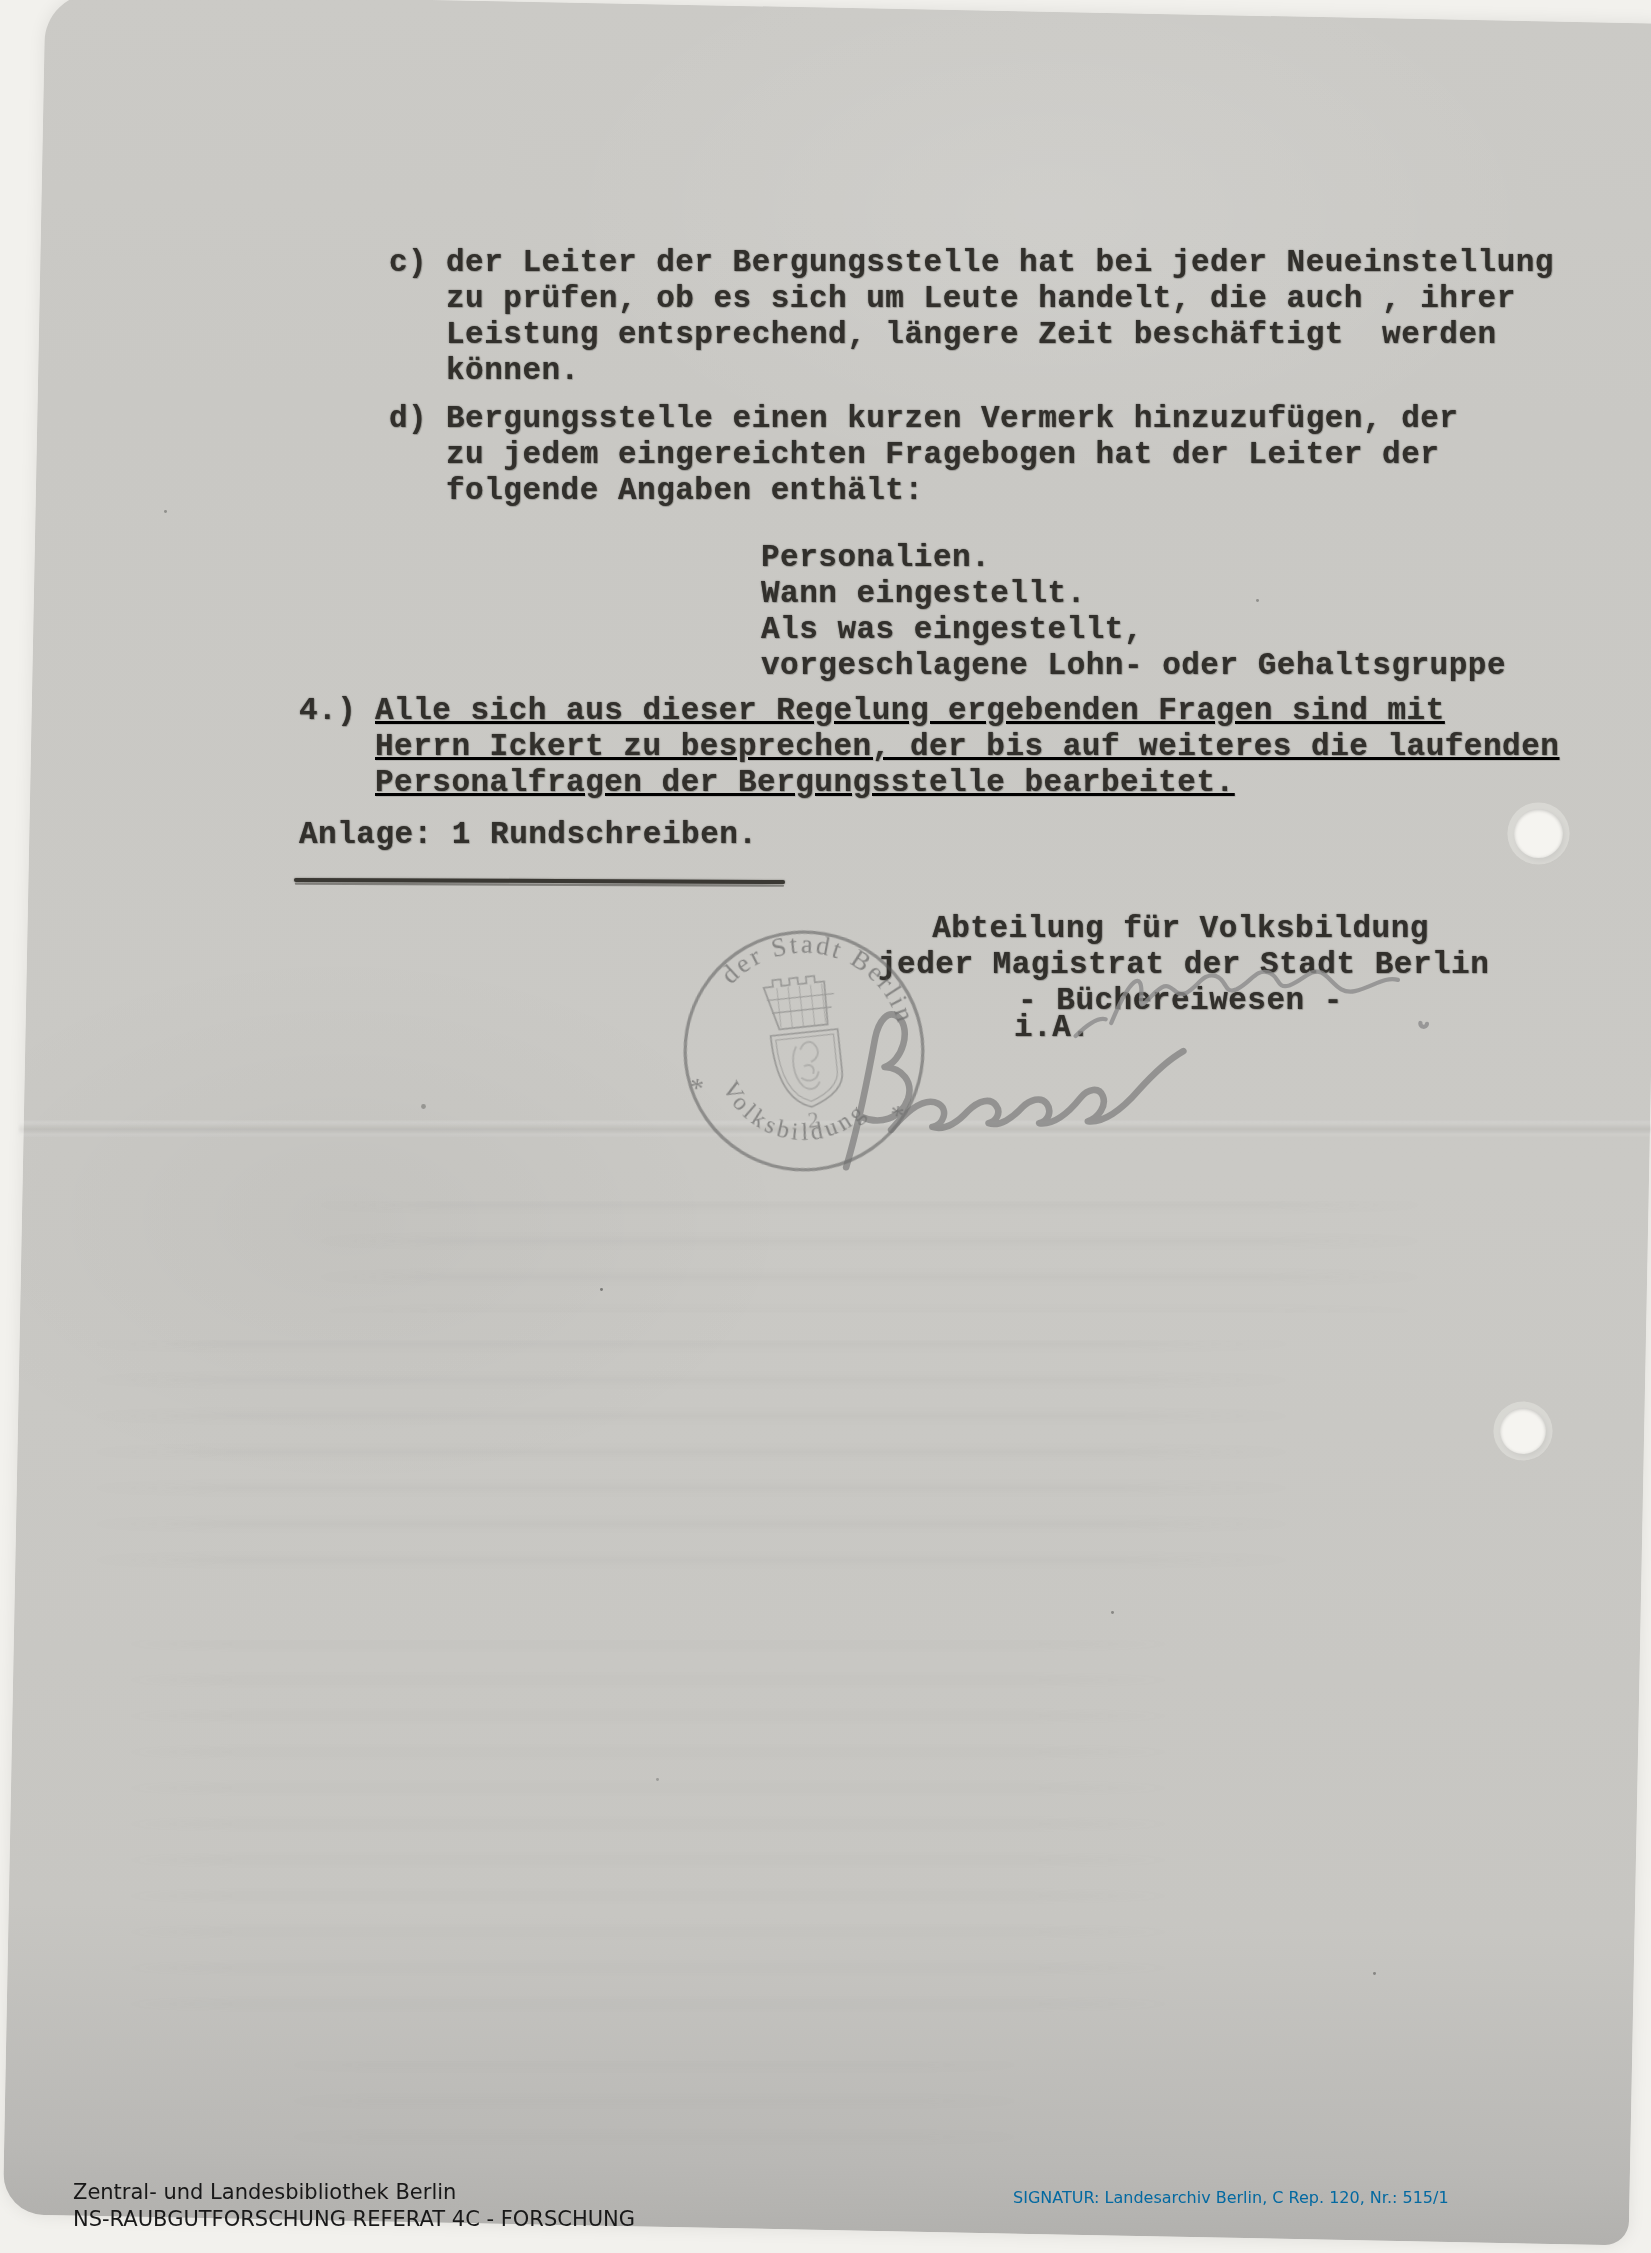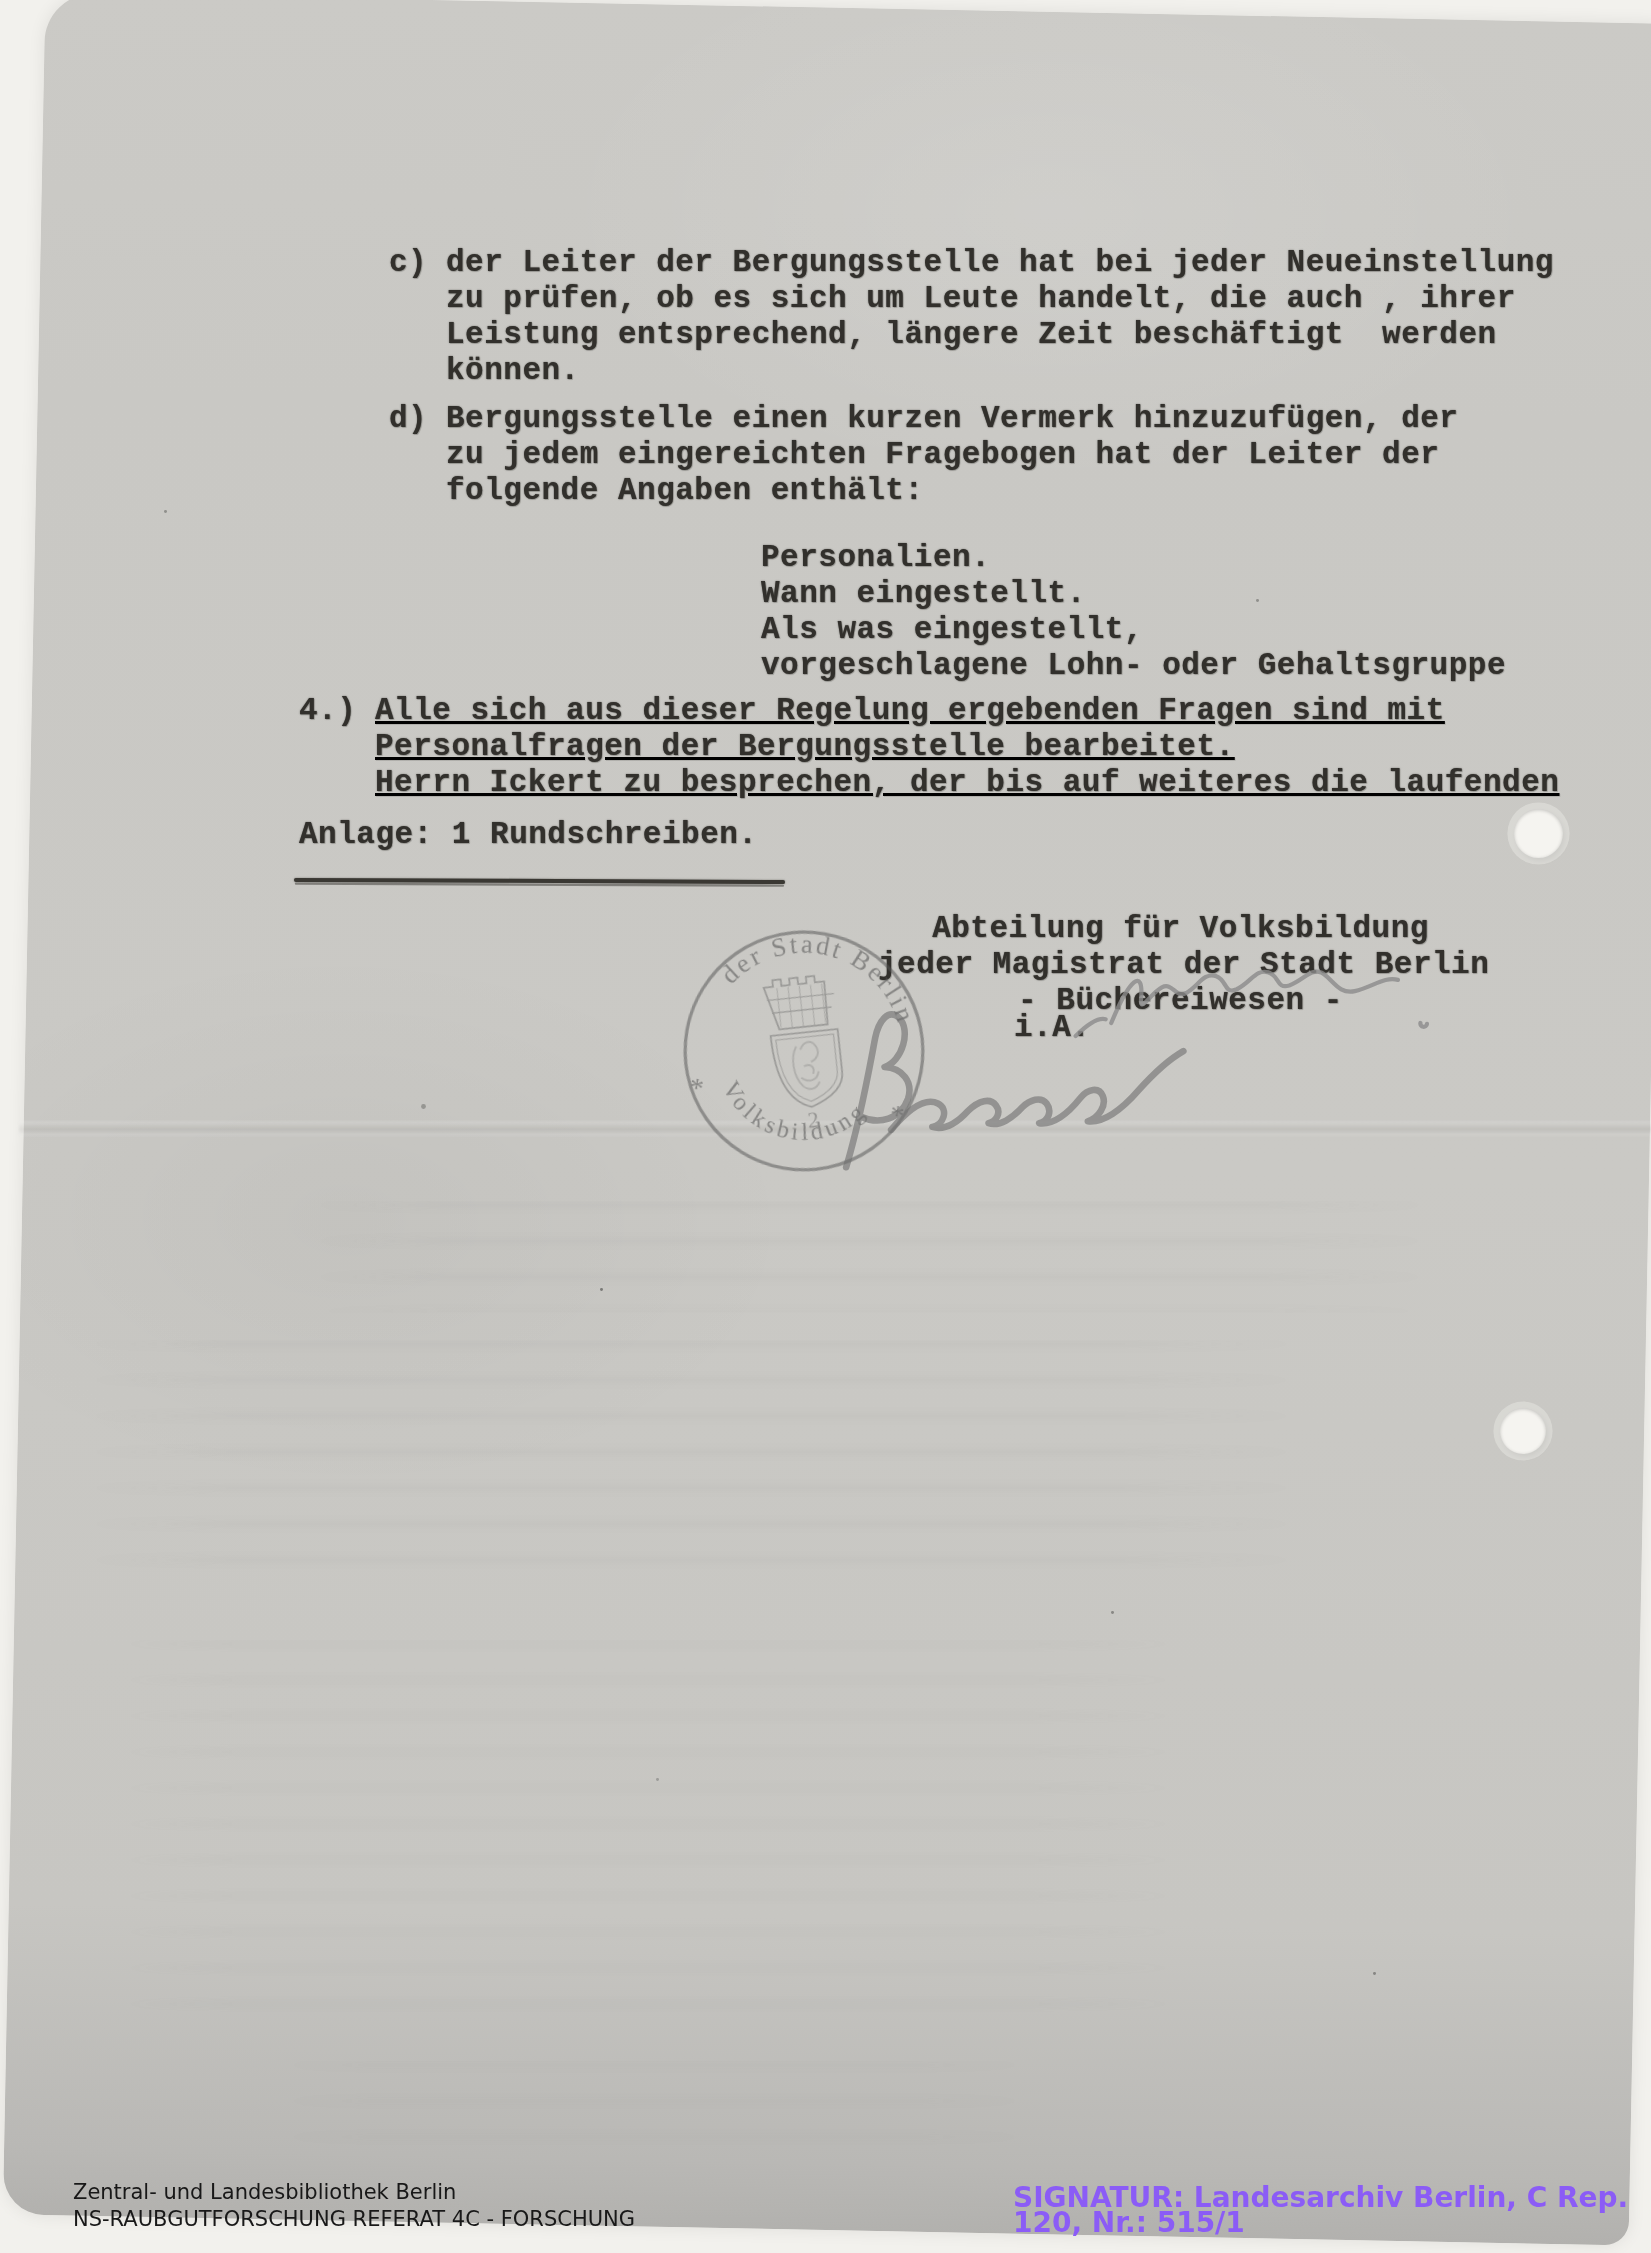--- a/index.html
+++ b/index.html
@@ -90,23 +90,22 @@
   .sigs{position:absolute;left:0;top:0;width:1652px;height:2253px;}
 
   
   .footer-left{
     position:absolute;left:73px;top:2179px;
     font-family:"DejaVu Sans", sans-serif;font-size:21px;line-height:27px;
     color:#181818;
   }
   .footer-right{
     position:absolute;left:1013px;top:2185px;
-    font-family:"DejaVu Sans", sans-serif;font-size:28px;line-height:25px;
-    color:#8b5cf6;
-    font-weight:bold;
+    font-family:"DejaVu Sans", sans-serif;font-size:16px;line-height:25px;
+    color:#0369a1;
   }
 </style>
 </head>
 <body>
 
 <div id="canvas">
 
   <div class="paper"></div>
   <div class="crease"></div>
 
@@ -139,22 +138,22 @@
     <div class="tline">Personalien.</div>
     <div class="tline">Wann eingestellt.</div>
     <div class="tline">Als was eingestellt,</div>
     <div class="tline">vorgeschlagene Lohn- oder Gehaltsgruppe</div>
   </div>
 
   <div class="tblock" style="left:299px;top:693px;">
     <span class="tlabel">4.)</span>
     <div style="padding-left:76px;text-decoration:underline;">
       <div class="tline">Alle sich aus dieser Regelung ergebenden Fragen sind mit</div>
+      <div class="tline">Herrn Ickert zu besprechen, der bis auf weiteres die laufenden</div>
       <div class="tline">Personalfragen der Bergungsstelle bearbeitet.</div>
-      <div class="tline">Herrn Ickert zu besprechen, der bis auf weiteres die laufenden</div>
     </div>
   </div>
 
   <div class="tblock" style="left:299px;top:817px;">
     <div class="tline">Anlage: 1 Rundschreiben.</div>
   </div>
   <div class="anlage-underline"></div>
 
   <div class="tblock center" style="left:878px;top:887px;width:605px;margin-top:24px;">
     <div class="tline">Abteilung für Volksbildung</div>

